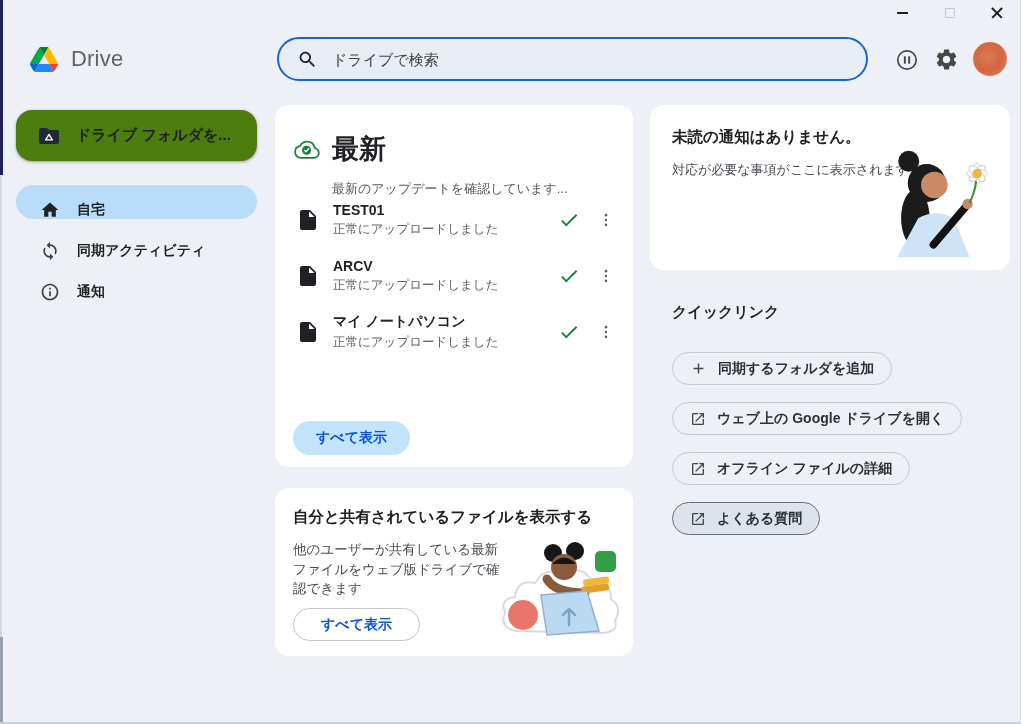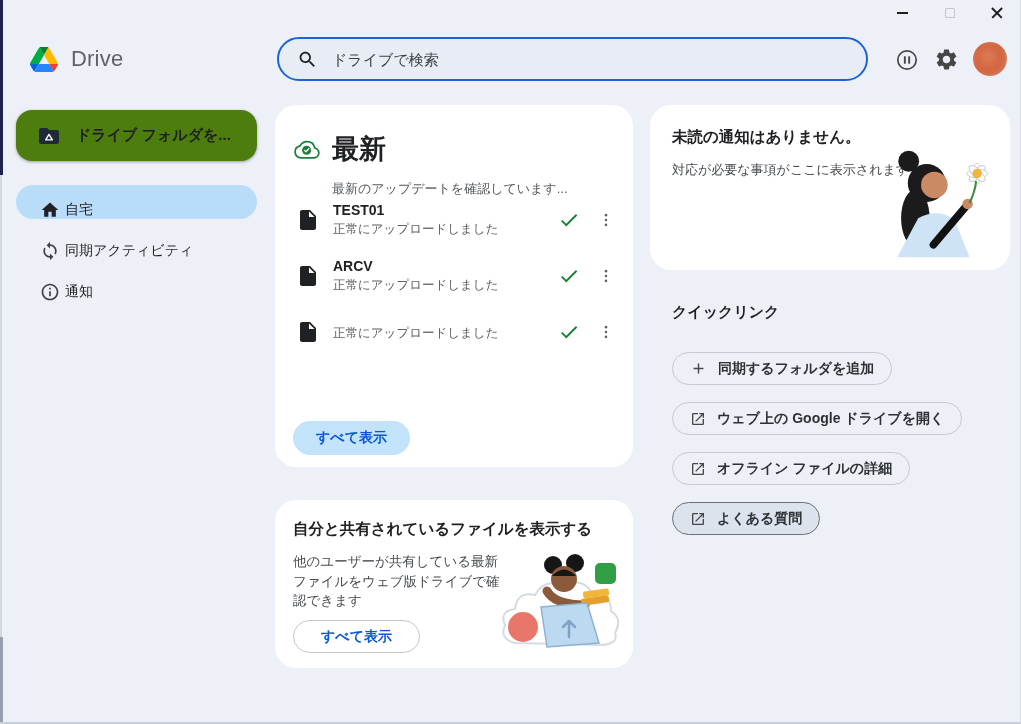--- a/index.html
+++ b/index.html
@@ -46,44 +46,44 @@
 
   
   .folder-btn {
     position: absolute; left: 16px; top: 110px; width: 241px; height: 51px;
     background: #4d7c0f; border: none; border-radius: 16px;
     box-shadow: 0 1px 2px rgba(60,64,67,.30), 0 1px 3px 1px rgba(60,64,67,.15);
     display: flex; align-items: center; gap: 15px; padding: 0 0 0 21px;
     font-family: "Liberation Sans", sans-serif; font-weight: 700; font-size: 15px; color: #1f1f1f; cursor: default;
   }
   .nav { position: absolute; left: 16px; top: 185px; width: 241px; display: flex; flex-direction: column; gap: 7px; }
-  .nav-item { height: 34px; border-radius: 17px; display: flex; align-items: center; gap: 5px;
-    padding: 16px 0 0 24px; font-size: 14px; font-weight: 400; color: #1f1f1f; cursor: default; }
+  .nav-item { height: 34px; border-radius: 17px; display: flex; align-items: center; gap: 17px;
+    padding: 16px 0 0 24px; font-size: 14px; font-weight: 700; color: #1f1f1f; cursor: default; }
   .nav-item.selected { background: #b9dcf9; }
 
   
-  .card { position: absolute; background: #fff; border-radius: 21px; }
+  .card { position: absolute; background: #fff; border-radius: 14px; }
   .card1 { left: 275px; top: 105px; width: 358px; height: 362px; padding: 26px 16px 0 18px; }
   .recent-head { display: flex; align-items: center; gap: 11px; }
   .recent-title { font-size: 27px; font-weight: 700; color: #202124; }
   .recent-sub { margin: 13px 0 0 39px; font-size: 13px; color: #53575c; }
   .file-list { }
   .file-row { display: flex; align-items: center; height: 44px; margin-bottom: 12px; padding: 0 2px 0 3px; }
   .file-text { margin-left: 13px; }
   .file-name { font-size: 14px; font-weight: 700; color: #202124; }
   .file-status { font-size: 12.5px; color: #5f6368; margin-top: 3px; }
   .file-spacer { flex: 1; }
   .kebab-btn { background: none; border: none; padding: 0; margin-left: 17px; cursor: default; display: flex; }
   .chip-filled {
     position: absolute; left: 18px; bottom: 12px; height: 34px; padding: 0 23px;
     border: none; border-radius: 17px; background: #c3e3fb; color: #0b57d0;
     font-family: "Liberation Sans", sans-serif; font-size: 14px; font-weight: 700;
     display: inline-flex; align-items: center; cursor: default;
   }
-  .card2 { left: 275px; top: 500px; width: 358px; height: 168px; padding: 19px 18px; }
+  .card2 { left: 275px; top: 488px; width: 358px; height: 168px; padding: 19px 18px; }
   .card2-title { font-size: 15.5px; font-weight: 700; color: #202124; }
   .card2-body { width: 214px; margin-top: 12px; font-size: 13.5px; line-height: 1.45; color: #474b50; }
   .chip-outlined {
     position: absolute; left: 18px; bottom: 15px; height: 33px; padding: 0 27px;
     border: 1px solid #c4c7c5; border-radius: 17px; background: #fff; color: #0b57d0;
     font-family: "Liberation Sans", sans-serif; font-size: 14px; font-weight: 700;
     display: inline-flex; align-items: center; cursor: default;
   }
   .illus2 { position: absolute; right: 6px; bottom: 3px; width: 132px; height: 120px; }
 
@@ -237,20 +237,21 @@
               <circle cx="12" cy="18.5" r="1.7" fill="#5f6368"></circle>
           </svg>
         </button>
       </div>
 
       <div class="file-row">
         <svg width="24" height="24" viewBox="0 0 24 24">
           <path d="M6 2c-1.1 0-1.99.9-1.99 2L4 20c0 1.1.89 2 1.99 2H18c1.1 0 2-.9 2-2V8l-6-6H6zm7 7V3.5L18.5 9H13z" fill="#202124"></path>
         </svg>
         <div class="file-text">
+          <div class="file-name">マイ ノートパソコン</div>
           <div class="file-status">正常にアップロードしました</div>
         </div>
         <div class="file-spacer"></div>
         <svg width="22" height="22" viewBox="0 0 24 24">
           <path d="M9 16.17 4.83 12l-1.42 1.41L9 19 21 7l-1.41-1.41z" fill="#188038"></path>
         </svg>
         <button class="kebab-btn">
           <svg width="18" height="18" viewBox="0 0 24 24">
             <circle cx="12" cy="5.5" r="1.7" fill="#5f6368"></circle>
               <circle cx="12" cy="12" r="1.7" fill="#5f6368"></circle>

